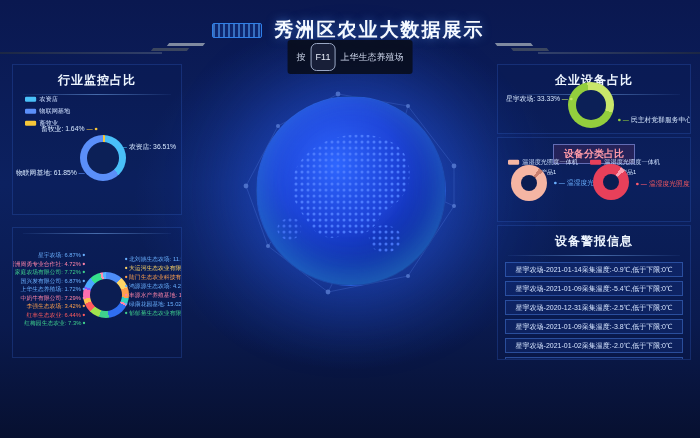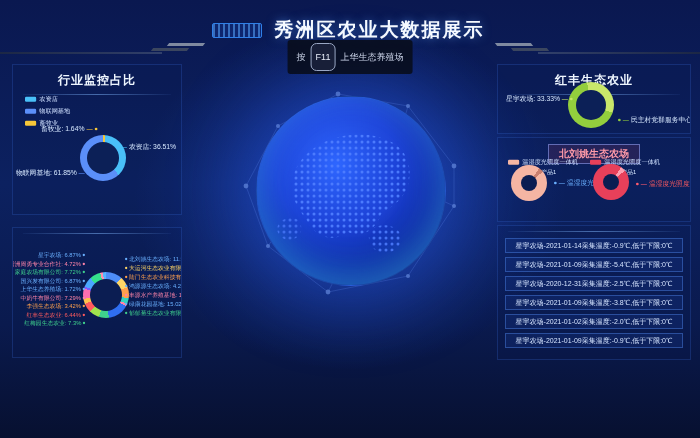--- a/index.html
+++ b/index.html
@@ -260,41 +260,41 @@
         <span class="d"></span>
         <span>郁郁葱生态农业有限公司: 6.879</span>
       </div>
   </section>
 
   <section class="panel" id="p-equipment">
     <span class="corner tl"></span>
       <span class="corner tr"></span>
     <span class="corner bl"></span>
       <span class="corner br"></span>
-    <h2>红丰生态农业</h2>
+    <h2>企业设备占比</h2>
     <div class="rule"></div>
     <div class="donut d-equipment"></div>
     <div class="co" style="left:8px;top:27px">
         <span>星宇农场: 33.33%</span>
         <span class="ln" style="background:#c9e76a"></span>
         <span class="d" style="background:#c9e76a"></span>
       </div>
     <div class="co" style="left:120px;top:48px">
         <span class="d" style="background:#93ce3d"></span>
         <span class="ln" style="background:#93ce3d"></span>
         <span>民主村党群服务中心:</span>
       </div>
   </section>
 
   <section class="panel" id="p-class">
     <span class="corner tl"></span>
       <span class="corner tr"></span>
     <span class="corner bl"></span>
       <span class="corner br"></span>
-    <div class="class-title">北刘姚生态农场</div>
+    <div class="class-title">设备分类占比</div>
     <div class="lg" style="left:10px;top:20px">
         <span class="sw" style="background:#f5b5a3"></span>
         <span>温湿度光照度一体机</span>
       </div>
     <div class="sub-lbl" style="left:26px;top:27px">一体机产品1</div>
     <div class="donut d-class-l"></div>
     <div class="co c-blue" style="left:56px;top:38px">
         <span class="d" style="background:#6ab0ff"></span>
         <span class="ln" style="background:#6ab0ff"></span>
         <span>温湿度光照度一…</span>
@@ -310,20 +310,21 @@
         <span class="ln" style="background:#ff5b6e"></span>
         <span>温湿度光照度一…</span>
       </div>
   </section>
 
   <section class="panel" id="p-alarms">
     <span class="corner tl"></span>
       <span class="corner tr"></span>
     <span class="corner bl"></span>
       <span class="corner br"></span>
+    <h2>设备警报信息</h2>
     <div class="rule"></div>
     <div class="alarm-rows">
       <div class="arow">
           <span class="t">星宇农场-2021-01-14采集温度:-0.9℃,低于下限:0℃</span>
         </div>
       <div class="arow">
           <span class="t">星宇农场-2021-01-09采集温度:-5.4℃,低于下限:0℃</span>
         </div>
       <div class="arow">
           <span class="t">星宇农场-2020-12-31采集温度:-2.5℃,低于下限:0℃</span>

